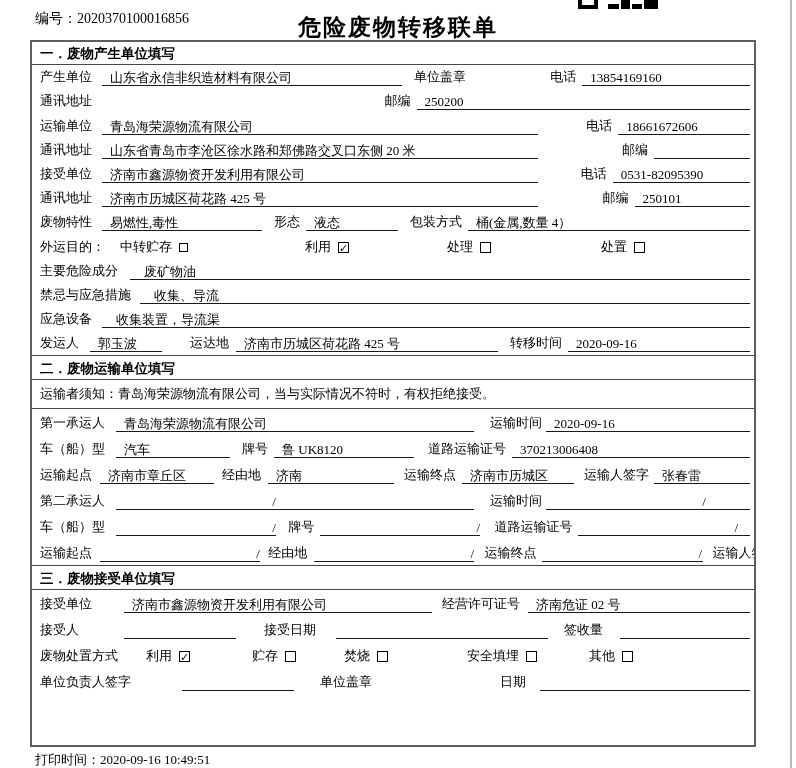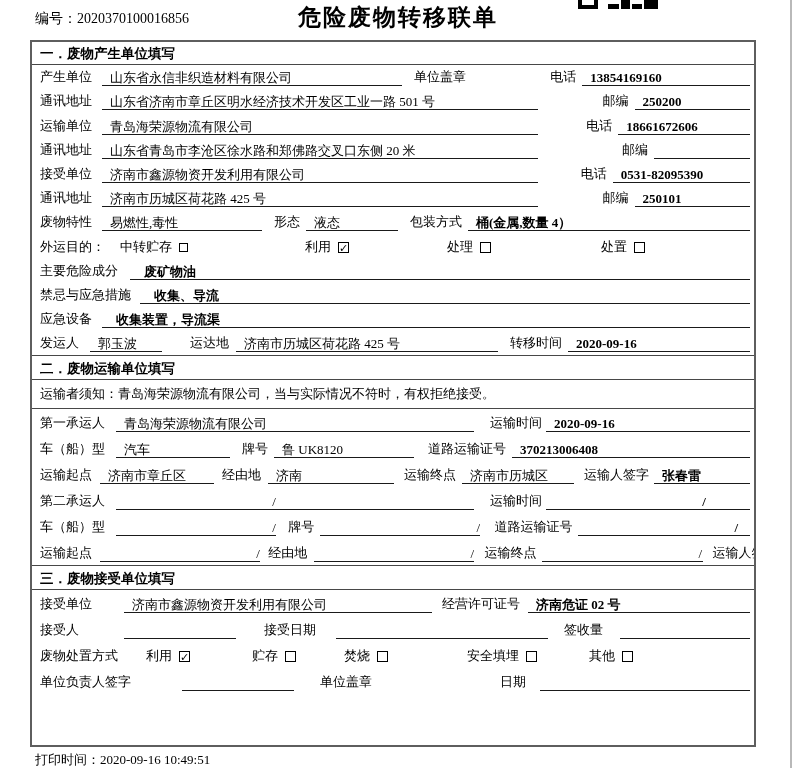--- a/index.html
+++ b/index.html
@@ -7,21 +7,21 @@
   body {
     position:relative; background:#ffffff; color:#000;
     font-family:"Liberation Serif","DejaVu Serif",serif;
     font-size:13px; overflow:hidden;
   }
   .abs { position:absolute; }
   
   .page-edge { left:790px; top:0; width:2px; height:768px; background:#b9b9b9; }
   
   .serial { left:35px; top:10px; font-size:14px; white-space:nowrap; }
-  .doc-title { left:0; top:2px; width:796px; text-align:center; font-size:23px; font-weight:700; letter-spacing:2px; }
+  .doc-title { left:0; top:12px; width:796px; text-align:center; font-size:23px; font-weight:700; letter-spacing:2px; }
   
   .qr { left:578px; top:0; width:82px; height:10px; }
   .qr div { position:absolute; background:#000; }
   .qr .q1 { left:0; top:0; width:20px; height:9px; }
   .qr .q1w { left:4px; top:0; width:12px; height:5px; background:#fff; }
   .qr .q2 { left:30px; top:4px; width:11px; height:5px; }
   .qr .q3 { left:43px; top:0; width:9px; height:9px; }
   .qr .q4 { left:54px; top:4px; width:10px; height:5px; }
   .qr .q5 { left:66px; top:0; width:14px; height:9px; }
   
@@ -36,21 +36,21 @@
   .shead.mid { flex:0 0 25px; border-top:1.5px solid #474747; padding-top:4px; }
   .notice { flex:0 0 29px; display:flex; align-items:center; padding-left:8px; border-bottom:1.5px solid #474747; white-space:nowrap; }
   .row { display:flex; align-items:flex-end; padding:0 4px 3px 8px; white-space:nowrap; }
   .s1 .row { flex:0 0 24.2px; }
   .s2 .row, .s3 .row { flex:0 0 26px; }
   .lbl { flex:0 0 auto; }
   .u {
     display:inline-block; border-bottom:1px solid #1a1a1a;
     padding:0 4px 0 8px; overflow:hidden; height:17px; line-height:17px;
   }
-  .fx { flex:1 1 auto;font-weight:bold; }
+  .fx { flex:1 1 auto; }
   .spring { flex:1 1 auto; }
   .sl { padding-left:22%; }
   .cb {
     display:inline-block; width:11px; height:11px; border:1px solid #000;
     margin-left:7px; font-size:11px; line-height:10px; text-align:center;
     vertical-align:baseline; position:relative; top:0.5px;
   }
   .opt { display:inline-flex; align-items:center; }
   .ftr { left:35px; top:751px; font-size:13px; white-space:nowrap; }
 </style>
@@ -80,21 +80,20 @@
       <span class="lbl" style="width:62px">产生单位</span>
       <span class="u" style="width:300px">山东省永信非织造材料有限公司</span>
       <span class="lbl" style="margin-left:12px">单位盖章</span>
       <span class="spring"></span>
       <span class="lbl" style="width:32px">电话</span>
       <span class="u fx">13854169160</span>
     </div>
 
     <div class="row">
       <span class="lbl" style="width:62px">通讯地址</span>
-      <span class="u" style="width:436px">山东省济南市章丘区明水经济技术开发区工业一路 501 号</span>
       <span class="spring"></span>
       <span class="lbl" style="width:32px">邮编</span>
       <span class="u fx">250200</span>
     </div>
 
     <div class="row">
       <span class="lbl" style="width:62px">运输单位</span>
       <span class="u" style="width:436px">青岛海荣源物流有限公司</span>
       <span class="spring"></span>
       <span class="lbl" style="width:32px">电话</span>

